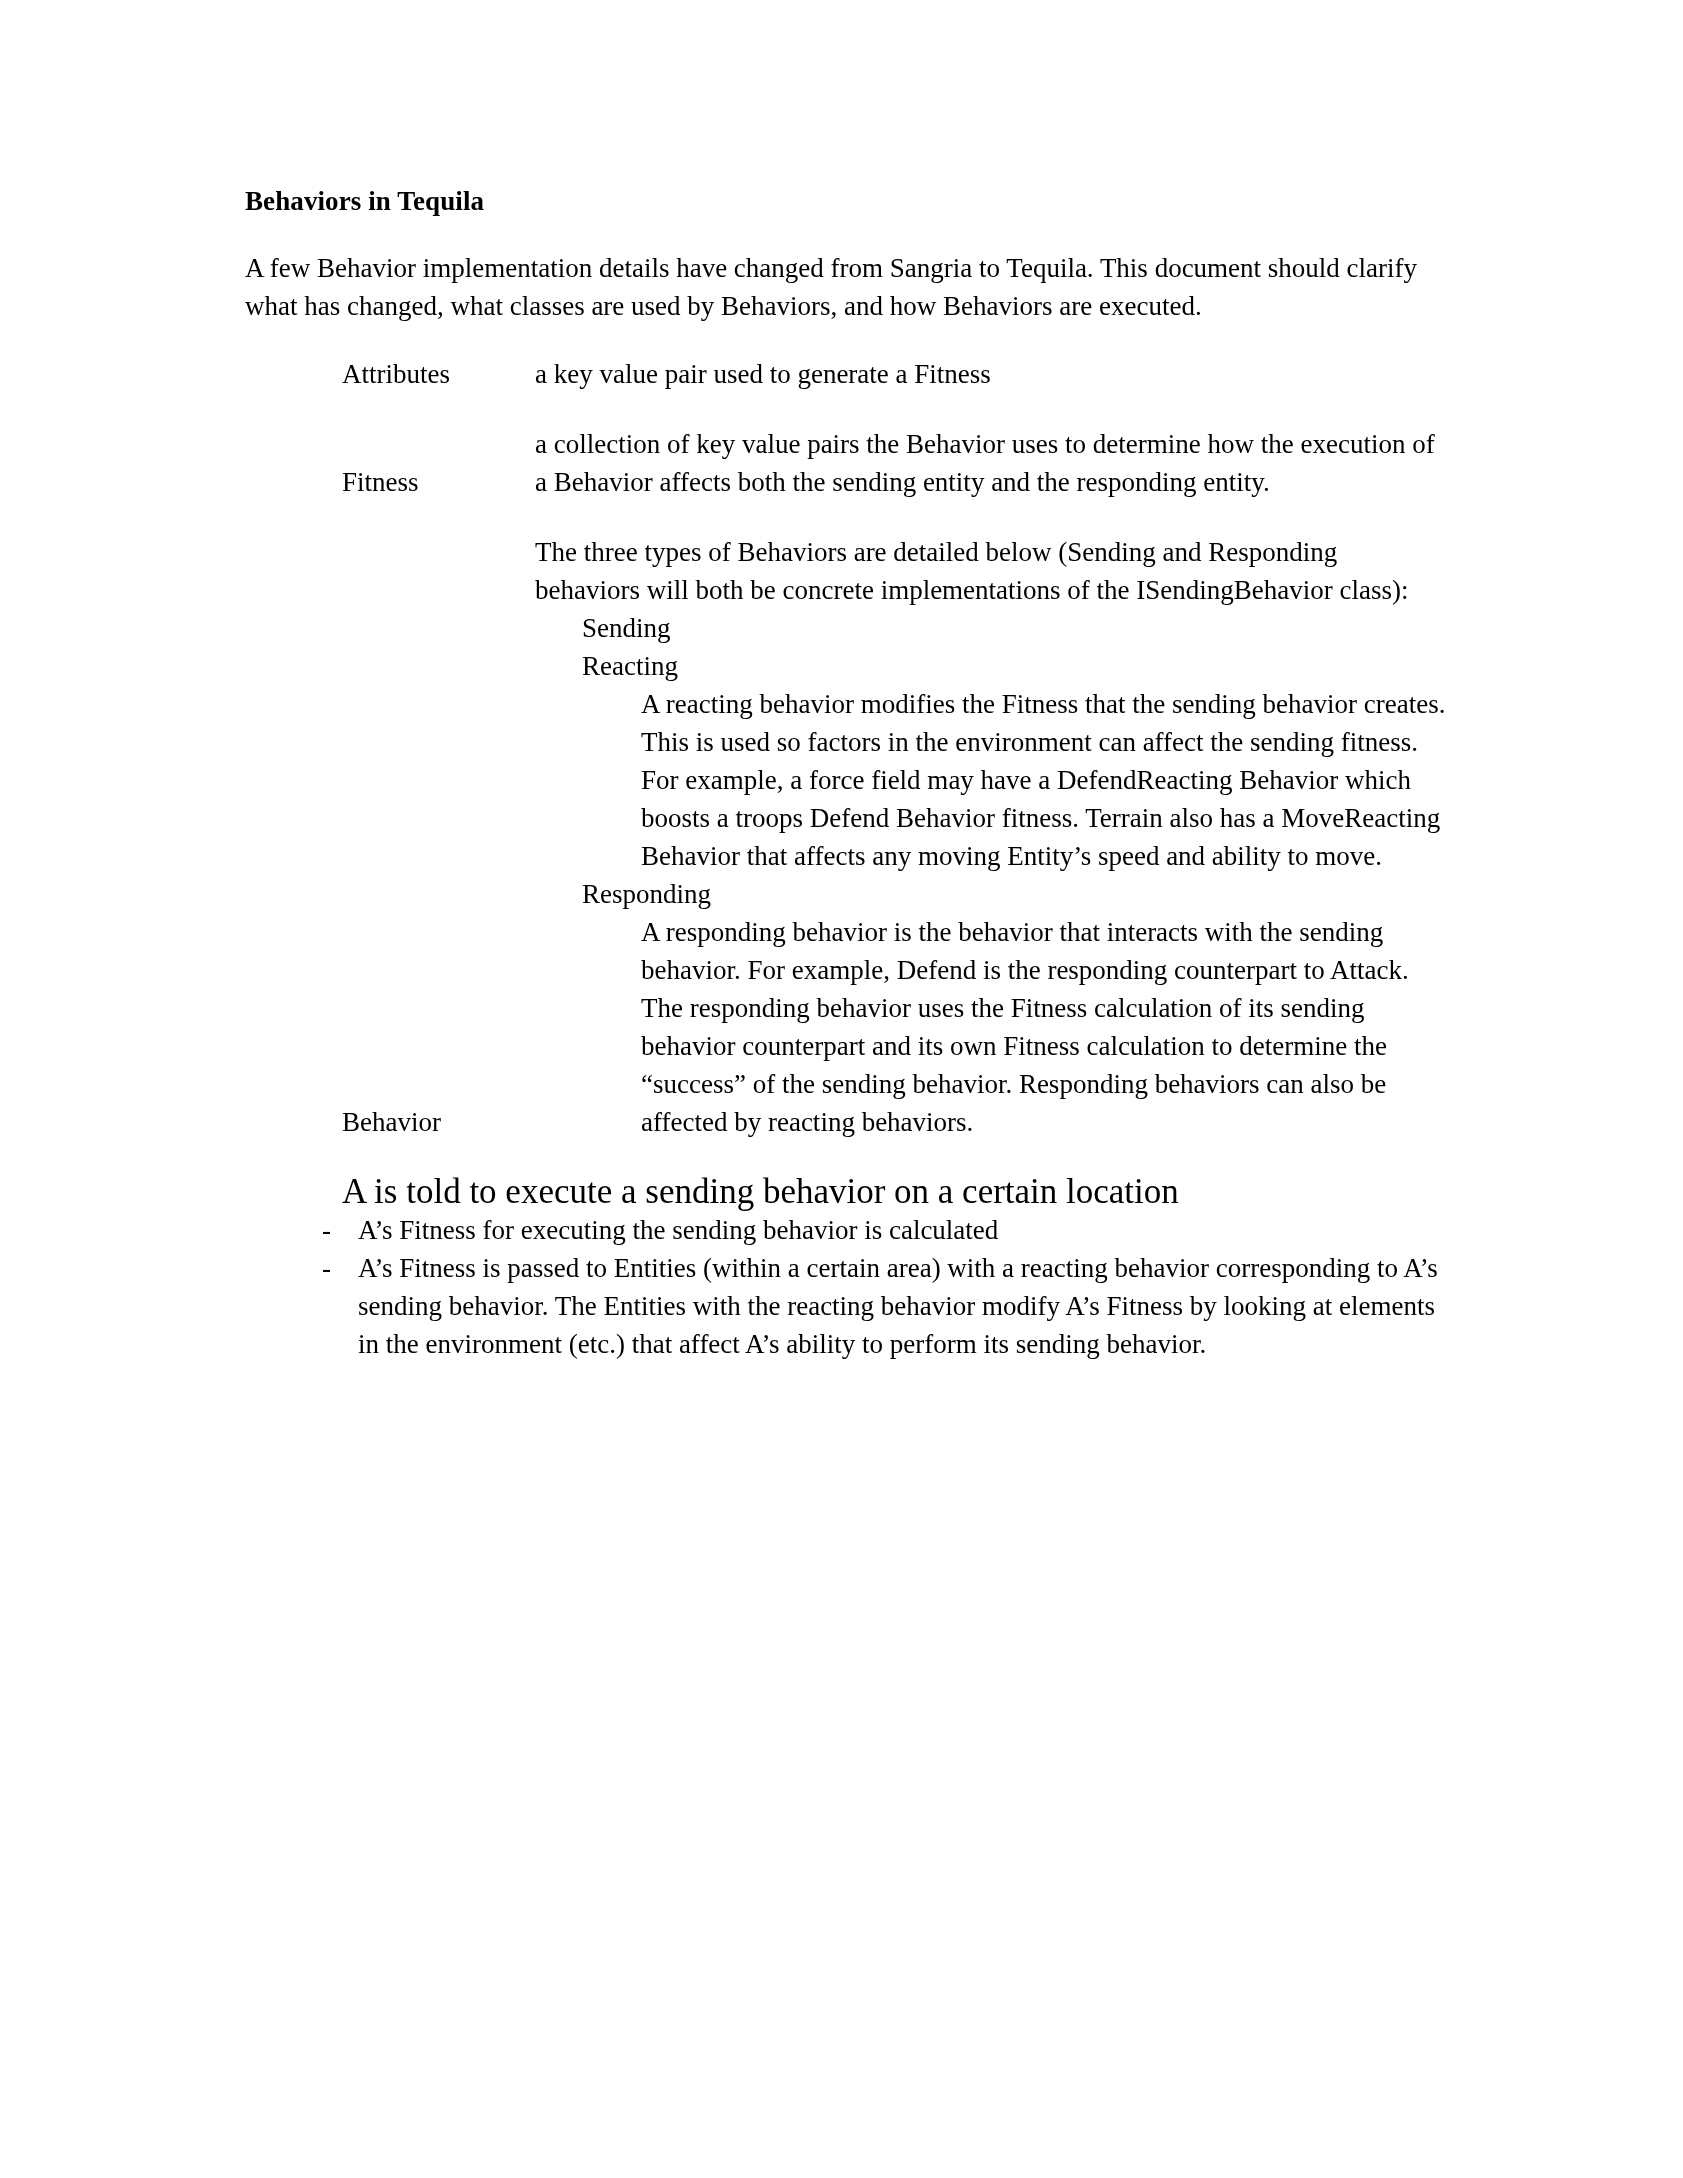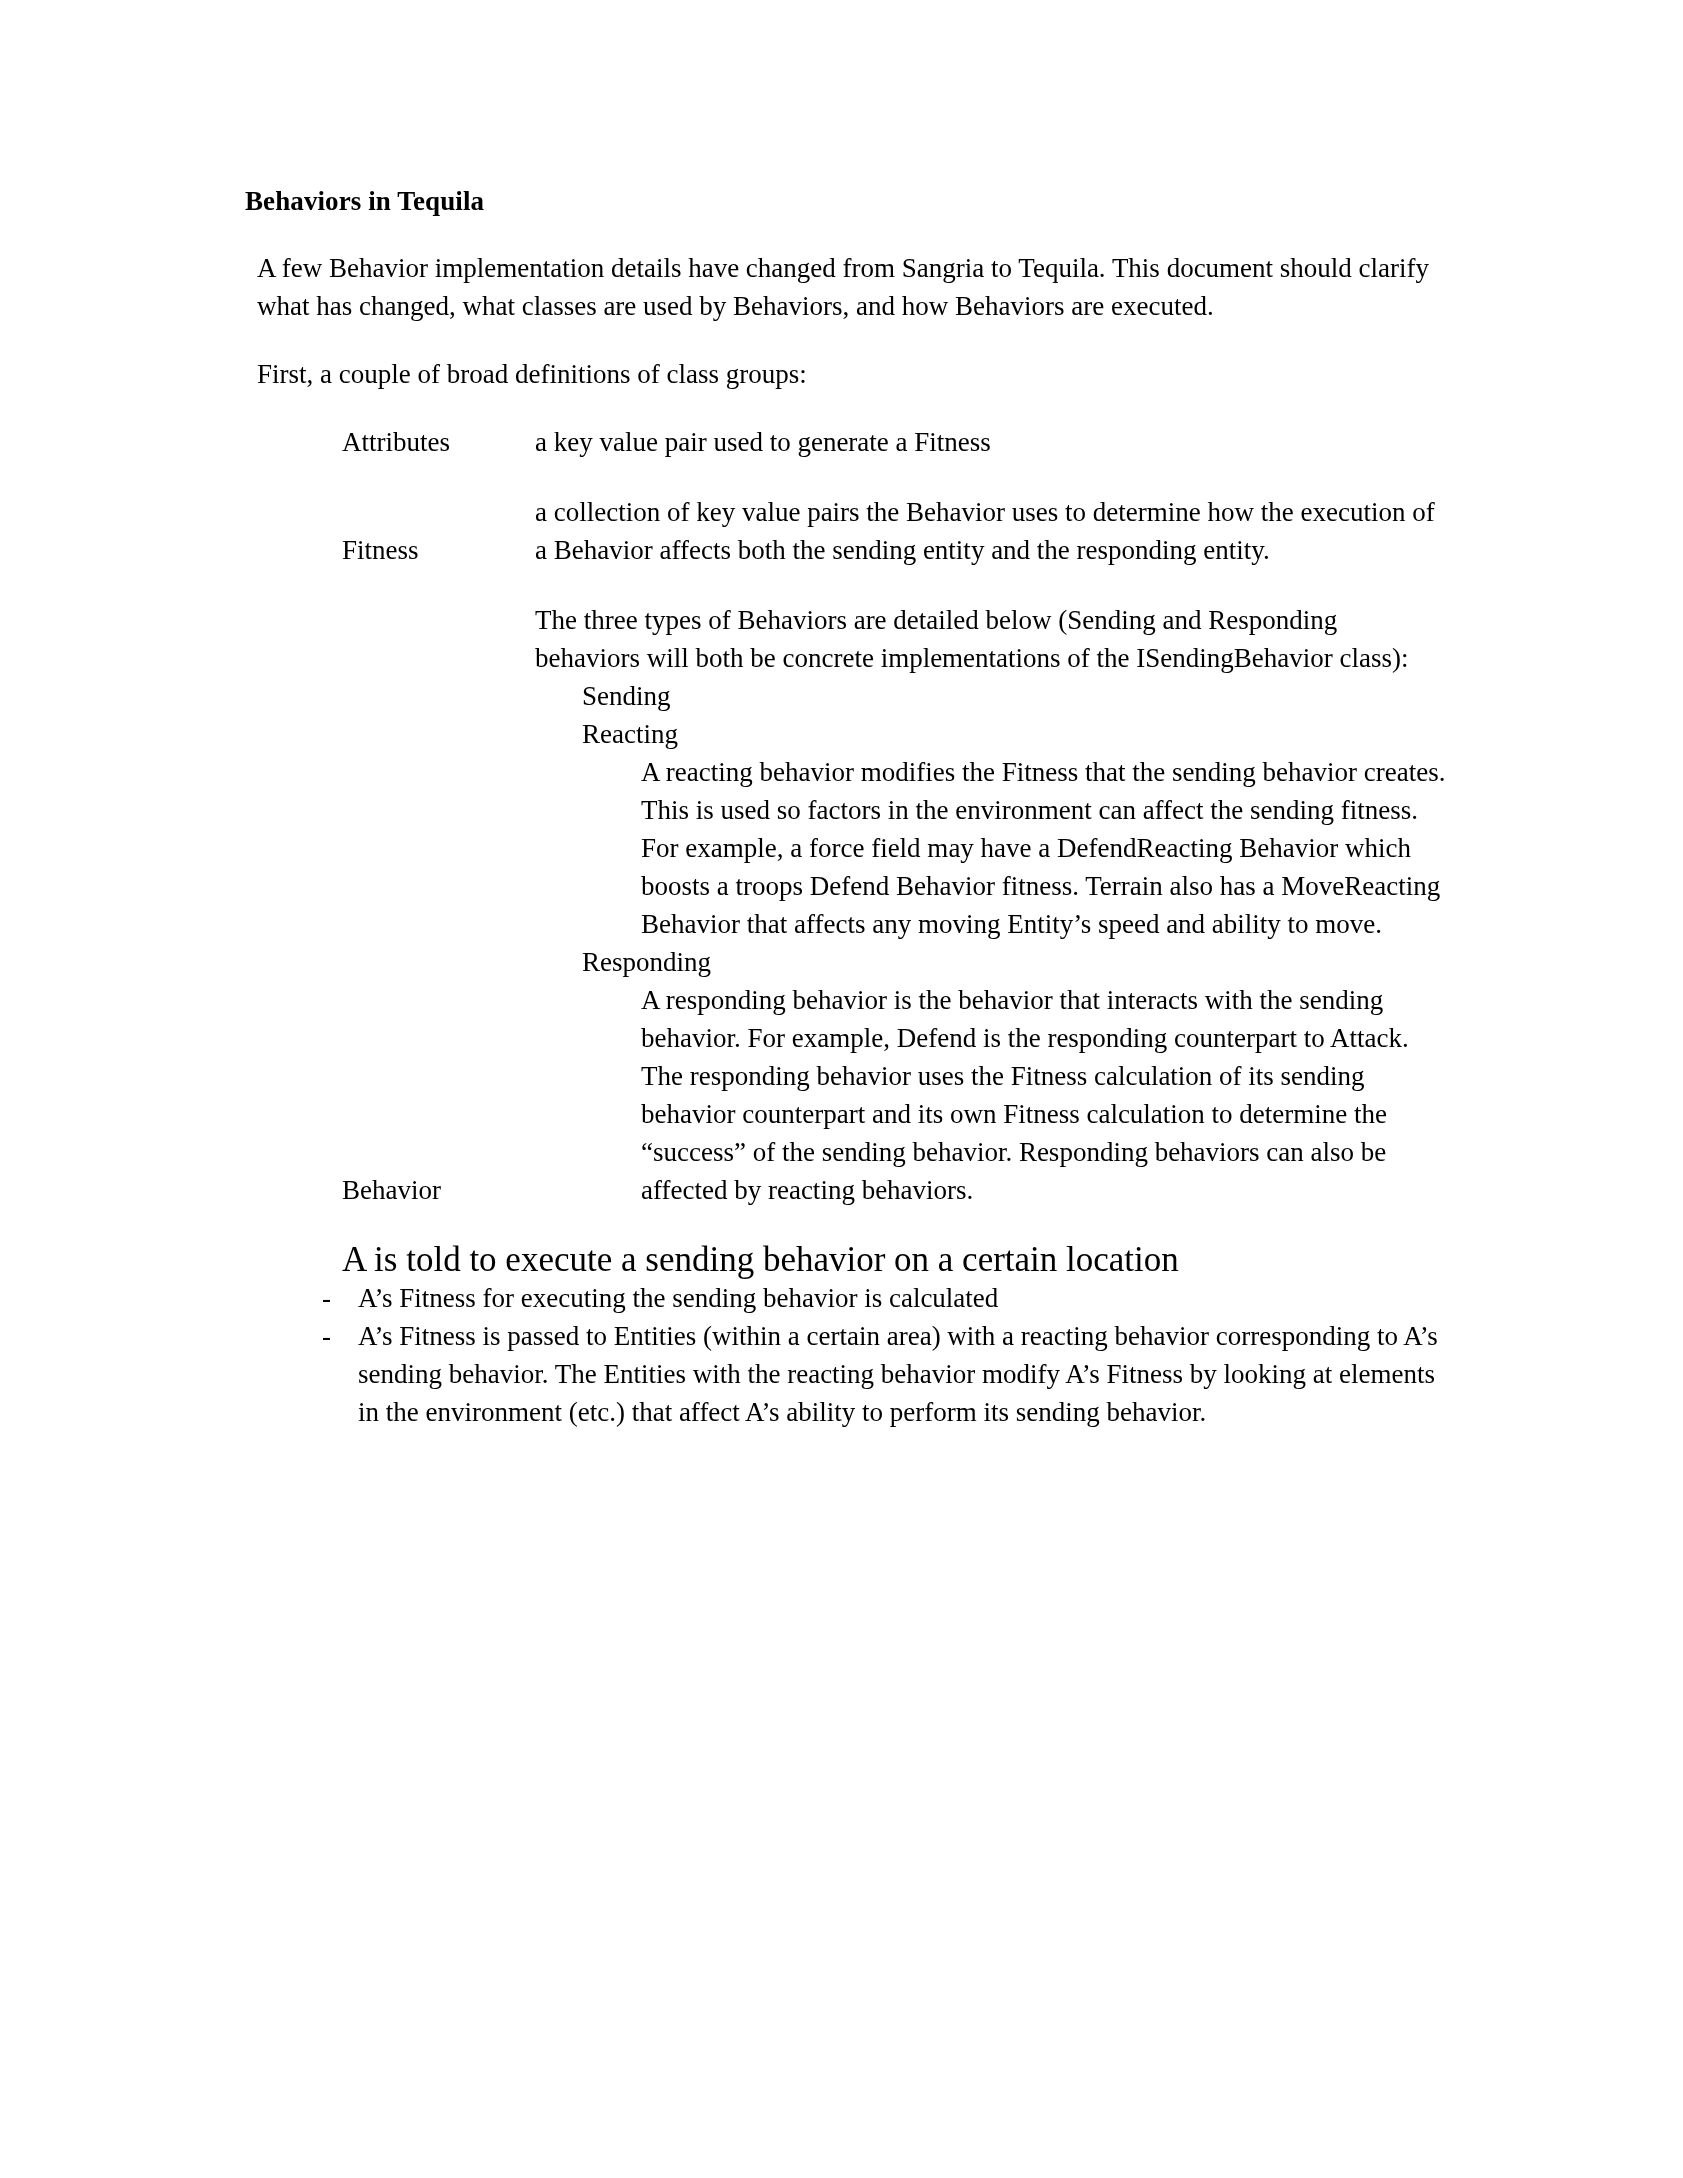--- a/index.html
+++ b/index.html
@@ -29,21 +29,21 @@
   .doc-title {
     font-size: 27px;
     font-weight: bold;
     line-height: 1.0;
     margin: 0 0 34px 0;
     letter-spacing: 0.1px;
   }
   p.body-para {
     font-size: 27px;
     line-height: 38px;
-    margin: 0 0 30px 12px;
+    margin: 0 0 30px 0;
     text-align: left;
   }
   .defs {
     margin: 0 0 0 0;
   }
   .def-row {
     display: flex;
     align-items: flex-end;
     margin: 0 0 32px 0;
     padding-left: 97px;
@@ -107,21 +107,20 @@
 </head>
 <body>
 
 <div class="page">
   <div class="content">
 
     <h1 class="doc-title">Behaviors in Tequila</h1>
 
     <p class="body-para">A few Behavior implementation details have changed from Sangria to Tequila.  This document should clarify what has changed, what classes are used by Behaviors, and how Behaviors are executed.</p>
 
-    <p class="body-para">First, a couple of broad definitions of class groups:</p>
 
     <div class="defs">
 
       <div class="def-row">
         <div class="def-term">Attributes</div>
         <div class="def-body">a key value pair used to generate a Fitness</div>
       </div>
 
       <div class="def-row">
         <div class="def-term">Fitness</div>

